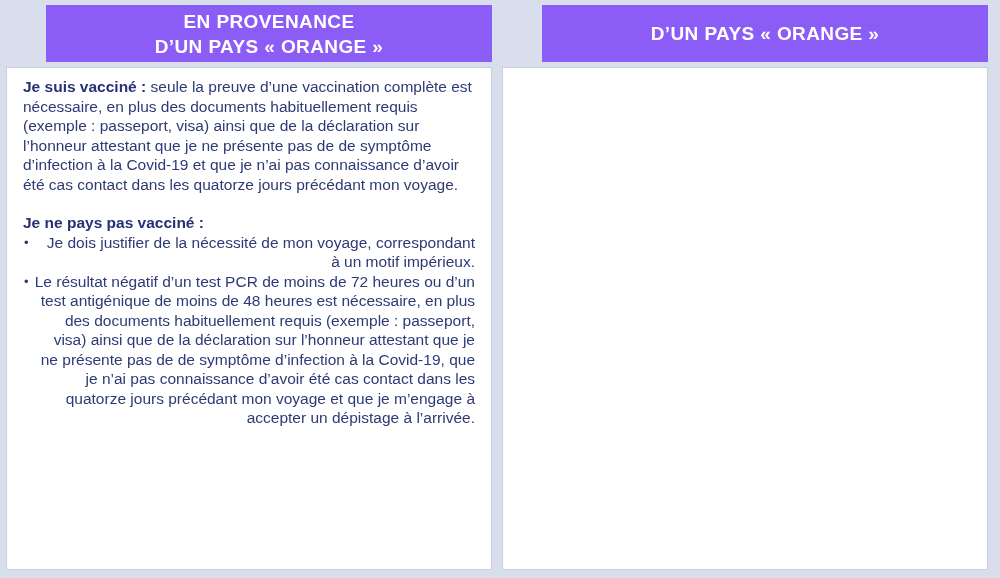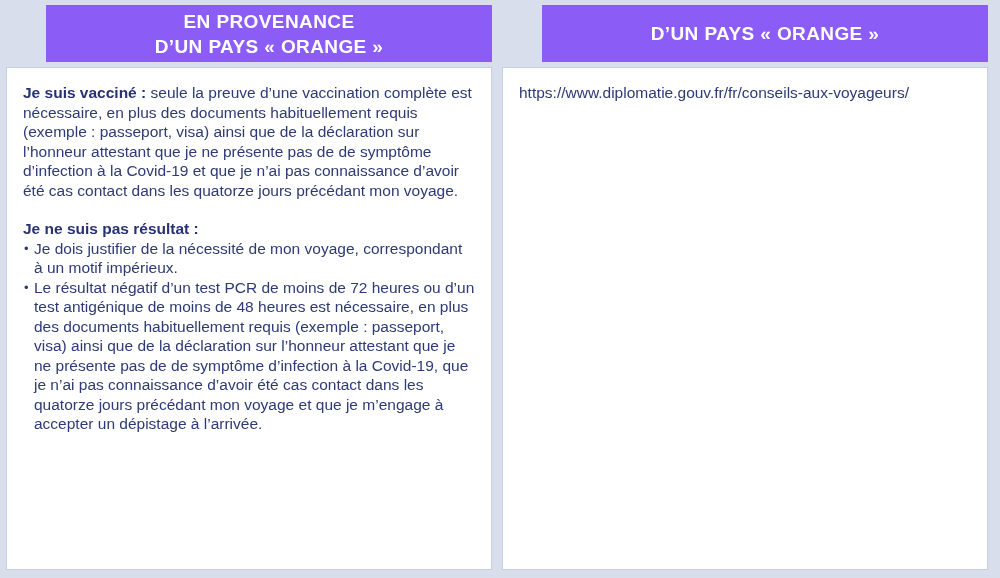--- a/index.html
+++ b/index.html
@@ -41,36 +41,37 @@
     font-weight: bold;
     font-size: 19px;
     line-height: 25px;
     letter-spacing: 0.4px;
     margin-left: 40px;
   }
   .card-body {
     flex: 1;
     background: #ffffff;
     border: 1px solid #c7cedf;
-    padding: 15px 16px;
+    padding: 9px 16px;
     font-size: 15.5px;
     line-height: 19.5px;
   }
   .card-body p {
     margin: 0;
   }
   strong {
     color: #273173;
   }
   .section-gap {
     margin-top: 19px !important;
   }
   .bullet {
     position: relative;
     padding-left: 11px;
+    text-align: right;
   }
   .bullet::before {
     content: "\2022";
     position: absolute;
     left: 1px;
     font-size: 13px;
   }
   .url-line {
     margin: 0;
     word-break: break-all;
@@ -81,28 +82,27 @@
 
 <div class="columns">
 
   <div class="card">
     <div class="card-header">
       <span>EN PROVENANCE</span>
       <span>D’UN PAYS « ORANGE »</span>
     </div>
     <div class="card-body">
       <p><strong>Je suis vacciné :</strong> <span>seule la preuve d’une vaccination complète est nécessaire, en plus des documents habituellement requis (exemple : passeport,  visa) ainsi que de la déclaration sur l’honneur attestant que je ne présente pas de de symptôme d’infection à la Covid-19 et que je n’ai pas connaissance d’avoir été cas contact dans les quatorze jours précédant mon voyage.</span></p>
-      <p class="section-gap"><strong>Je ne suis pas résultat :</strong></p>
+      <p class="section-gap"><strong>Je ne pays pas vacciné :</strong></p>
       <div class="bullet">Je dois justifier de la nécessité de mon voyage, correspondant à un motif impérieux.</div>
       <div class="bullet">Le résultat négatif d’un test PCR de moins de 72 heures ou d’un test antigénique de moins de 48 heures est nécessaire, en plus des documents habituellement requis (exemple : passeport, visa) ainsi que de la déclaration sur l’honneur attestant que je ne présente pas de de symptôme d’infection à la Covid-19, que je n’ai pas connaissance d’avoir été cas contact dans les quatorze jours précédant mon voyage et que je m’engage à accepter un dépistage à l’arrivée.</div>
     </div>
   </div>
 
   <div class="card">
     <div class="card-header">
       <span>D’UN PAYS « ORANGE »</span>
     </div>
     <div class="card-body">
-      <p class="url-line">https://www.diplomatie.gouv.fr/fr/conseils-aux-voyageurs/</p>
     </div>
   </div>
 
 </div>
 
 </body></html>

